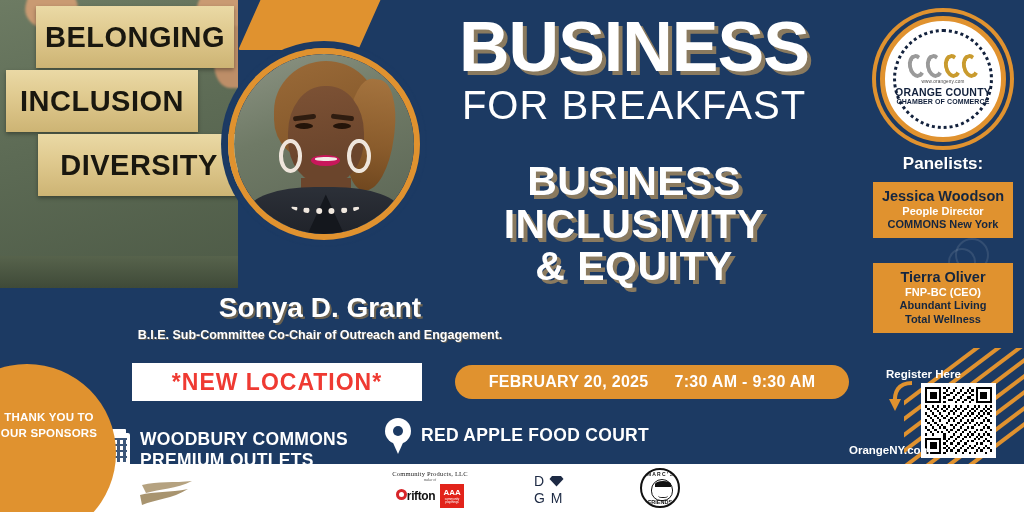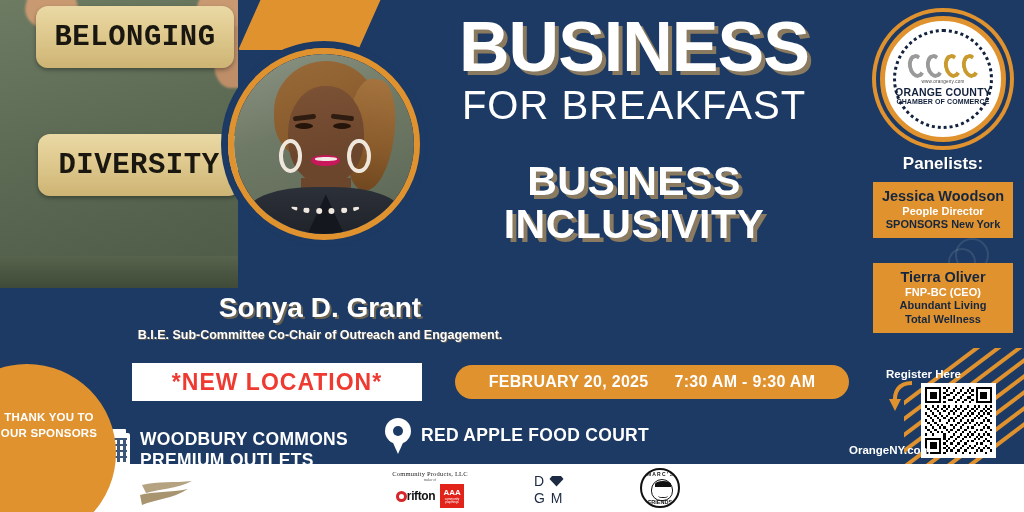--- a/index.html
+++ b/index.html
@@ -19,23 +19,23 @@
       linear-gradient(165deg,#6d7b63 0%,#5d6b55 45%,#4d5a46 100%);
     overflow:hidden;
   }
   .hand { position:absolute; background:#c99a72; border-radius:50% 50% 40% 40%; filter:blur(1px); }
   .hand.left  { left:26px; top:-16px; width:52px; height:46px; transform:rotate(14deg); }
   .hand.right { left:196px; top:-14px; width:56px; height:70px; border-radius:45% 45% 55% 55%; }
   .hand.right2{ left:214px; top:26px; width:40px; height:62px; border-radius:40%; background:#bd8e68; }
   .blk {
     position:absolute; left:10px;
     background:linear-gradient(180deg,#ead9a5 0%,#dfc98e 45%,#cdb474 100%);
-    border-radius:12px;
+    border-radius:0;
     box-shadow:0 2px 4px rgba(0,0,0,.35);
-    color:#19170f; font-weight:bold; font-family:Liberation Mono, monospace;
+    color:#19170f; font-weight:bold; font-family:Liberation Sans, sans-serif;
     display:flex; align-items:center; justify-content:center;
     letter-spacing:.5px;
     text-align:center;
   }
   .blk.b1 { top:6px;   width:198px; height:62px; font-size:29px; left:36px; }
   .blk.b2 { top:70px;  width:192px; height:62px; font-size:29px; left:6px; }
   .blk.b3 { top:134px; width:202px; height:62px; font-size:29px; left:38px; }
   .blk.b4 { top:198px; width:190px; height:62px; font-size:29px; left:8px; }
   .shelf { position:absolute; left:0; bottom:0; width:100%; height:32px;
            background:linear-gradient(180deg,#57634c 0%,#3f4a38 100%); }
@@ -261,21 +261,21 @@
   
   .sp-heritage { position:absolute; left:140px; bottom:5px; display:flex; align-items:center; gap:8px; }
   .swoosh { width:56px; height:28px; position:relative; flex:none; }
   .sp-heritage-txt .h1 { font-size:20px; font-weight:bold; color:#1d2a44; letter-spacing:2px; line-height:1; }
   .sp-heritage-txt .h2 { font-size:11.5px; color:#1d2a44; letter-spacing:.2px; }
   
   .sp-cp { position:absolute; left:374px; bottom:4px; width:112px; text-align:center; }
   .sp-cp .cp1 { font-size:6.5px; color:#222; font-family:"Liberation Serif",serif; letter-spacing:.2px; }
   .sp-cp .cp2 { font-size:3.5px; color:#555; font-family:"Liberation Serif",serif; margin:1px 0 2px; }
   .cp-row { display:flex; align-items:center; justify-content:center; gap:5px; }
-  .rifton { display:flex; align-items:center; gap:0; }
+  .rifton { display:flex; align-items:flex-start; gap:0; }
   .rifton-mark { width:11px; height:11px; border-radius:50%; background:#d7262a; position:relative; }
   .rifton-mark::after{ content:""; position:absolute; left:3px; top:3px; width:5px; height:5px; background:#fff; border-radius:50%; }
   .rifton-txt { font-size:12px; font-weight:bold; color:#111; letter-spacing:-.4px; }
   .cp-red { width:24px; height:24px; background:#e2231a; display:flex; flex-direction:column; align-items:center; justify-content:center; }
   .cp-red .g { font-size:8px; color:#fff; font-weight:bold; line-height:1; }
   .cp-red .t { font-size:3px; color:#fff; line-height:1; margin-top:1px; }
   
   .sp-dgm { position:absolute; left:534px; bottom:6px; color:#1d2a44; }
   .dgm-r1 { display:flex; align-items:center; gap:5px; font-size:14px; color:#1d2a44; line-height:1; }
   .dgm-r2 { font-size:14px; color:#1d2a44; letter-spacing:1px; line-height:1.15; margin-top:2px; }
@@ -295,20 +295,21 @@
 <body>
 
 <div class="flyer">
 
   <div class="blocks-photo">
     <div class="shelf"></div>
     <div class="hand left"></div>
     <div class="hand right"></div>
     <div class="hand right2"></div>
     <div class="blk b1">BELONGING</div>
+    <div class="blk b2">INCLUSION</div>
     <div class="blk b3">DIVERSITY</div>
   </div>
 
   <div class="wedge"></div>
 
   <div class="portrait-wrap">
     <div class="portrait">
       <div class="p-hairback"></div>
       <div class="p-ponytail"></div>
       <div class="p-face"></div>
@@ -329,20 +330,21 @@
   <div class="portrait-ring2"></div>
 
   <div class="headline">
     <div class="h-business">BUSINESS</div>
     <div class="h-forbreakfast">FOR BREAKFAST</div>
   </div>
 
   <div class="subhead">
     <div>BUSINESS</div>
     <div>INCLUSIVITY</div>
+    <div>&amp; EQUITY</div>
   </div>
 
   <div class="speaker-name">Sonya D. Grant</div>
   <div class="speaker-title">B.I.E. Sub-Committee Co-Chair of Outreach and Engagement.</div>
 
   <div class="logo-badge">
     <div class="logo-dots"></div>
     <div class="logo-cs">
       <div class="logo-c"></div>
       <div class="logo-c"></div>
@@ -356,21 +358,21 @@
 
   <div class="panelists-label">Panelists:</div>
 
   <div class="deco-circle c1"></div>
   <div class="deco-circle c2"></div>
   <div class="deco-circle c3"></div>
 
   <div class="panel-card one">
     <div class="panel-name">Jessica Woodson</div>
     <div class="panel-line">People Director</div>
-    <div class="panel-line dark">SPONSORS New York</div>
+    <div class="panel-line dark">COMMONS New York</div>
   </div>
 
   <div class="panel-card two">
     <div class="panel-name">Tierra Oliver</div>
     <div class="panel-line">FNP-BC (CEO)</div>
     <div class="panel-line dark">Abundant Living</div>
     <div class="panel-line dark">Total Wellness</div>
   </div>
 
   <div class="new-location">*NEW LOCATION*</div>

